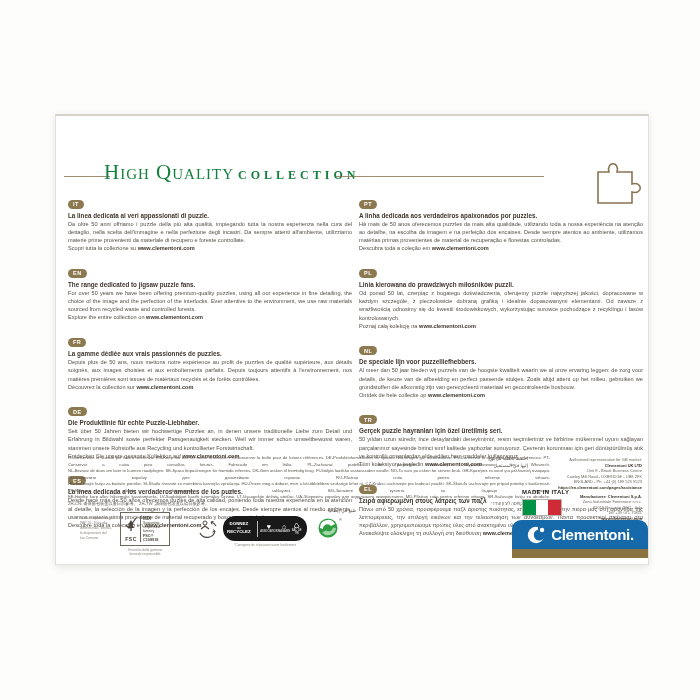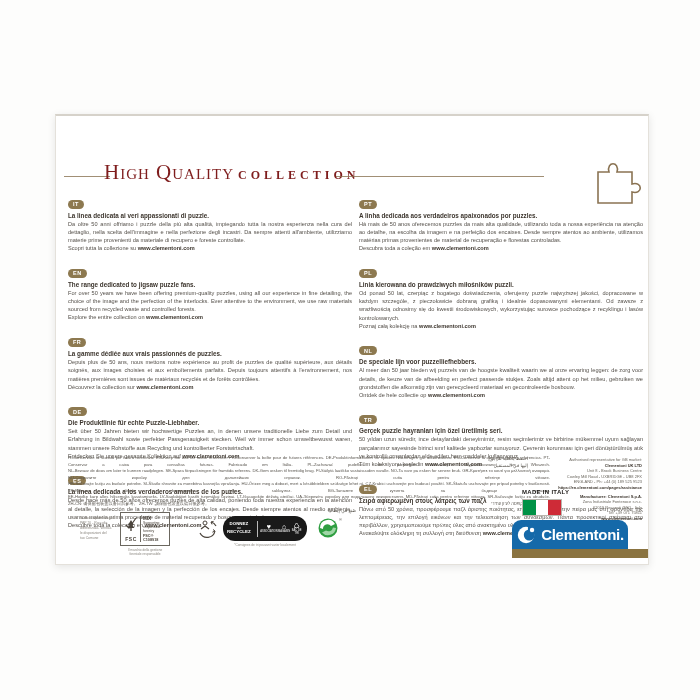--- a/index.html
+++ b/index.html
@@ -10,21 +10,21 @@
   }
   .box{
     position:absolute;left:55px;top:114px;width:592px;height:448px;
     background:#ffffff;border:1px solid #e4e1db;border-top:2px solid #d6d2ca;
     box-shadow:0 2px 8px rgba(0,0,0,.10);
   }
   
   .hline{position:absolute;height:1px;background:#8a7353;opacity:.8;}
   .header-title{
     position:absolute;left:48px;top:44px;width:226px;text-align:center;
-    font-family:"Liberation Serif", serif;color:#7f1d1d;white-space:nowrap;
+    font-family:"Liberation Serif", serif;color:#15803d;white-space:nowrap;
   }
   .title-main{font-variant:small-caps;font-size:21px;letter-spacing:1px;}
   .title-sub{font-size:12px;letter-spacing:4px;text-transform:uppercase;font-weight:bold;}
   .puzzle{position:absolute;left:536px;top:40px;}
   
   .col{position:absolute;top:76px;width:284px;}
   .col.left{left:12px;} .col.right{left:303px;}
   .sect{margin-bottom:10px;}
   .pill{
     display:inline-block;background:#8d7950;color:#fff;border-radius:7px;
@@ -67,21 +67,21 @@
   .gd-reg{position:absolute;left:283px;top:401px;font-size:4px;color:#4b443c;}
   
   .legal{position:absolute;left:490px;top:341px;width:96px;text-align:right;color:#6b675f;}
   .legal div{font-size:4px;line-height:1.4;}
   .legal .bold{font-weight:bold;color:#3c352d;}
   .legal .gap{height:3px;}
   .madein{position:absolute;left:466px;top:373px;font-size:6px;font-weight:bold;color:#1d1a17;letter-spacing:.3px;}
   .flag{position:absolute;left:466px;top:383px;width:38px;height:15px;border:.5px solid #b9b5ad;display:flex;}
   .flag div{flex:1;}
   
-  .plate{position:absolute;left:456px;top:404px;width:116px;height:29px;background:#1569a9;
+  .plate{position:absolute;left:456px;top:404px;width:136px;height:29px;background:#1569a9;
          border-radius:9px 9px 0 0;display:flex;align-items:center;justify-content:center;gap:3px;}
   .plate .brandtext{color:#fff;font-size:15px;font-weight:bold;letter-spacing:-.3px;}
   .goldstrip{position:absolute;left:456px;top:433px;width:136px;height:9px;background:#8a7340;}
 </style>
 </head>
 <body>
 
 <div class="box">
 
   <div class="hline" style="left:8px;top:60px;width:46px;"></div>

